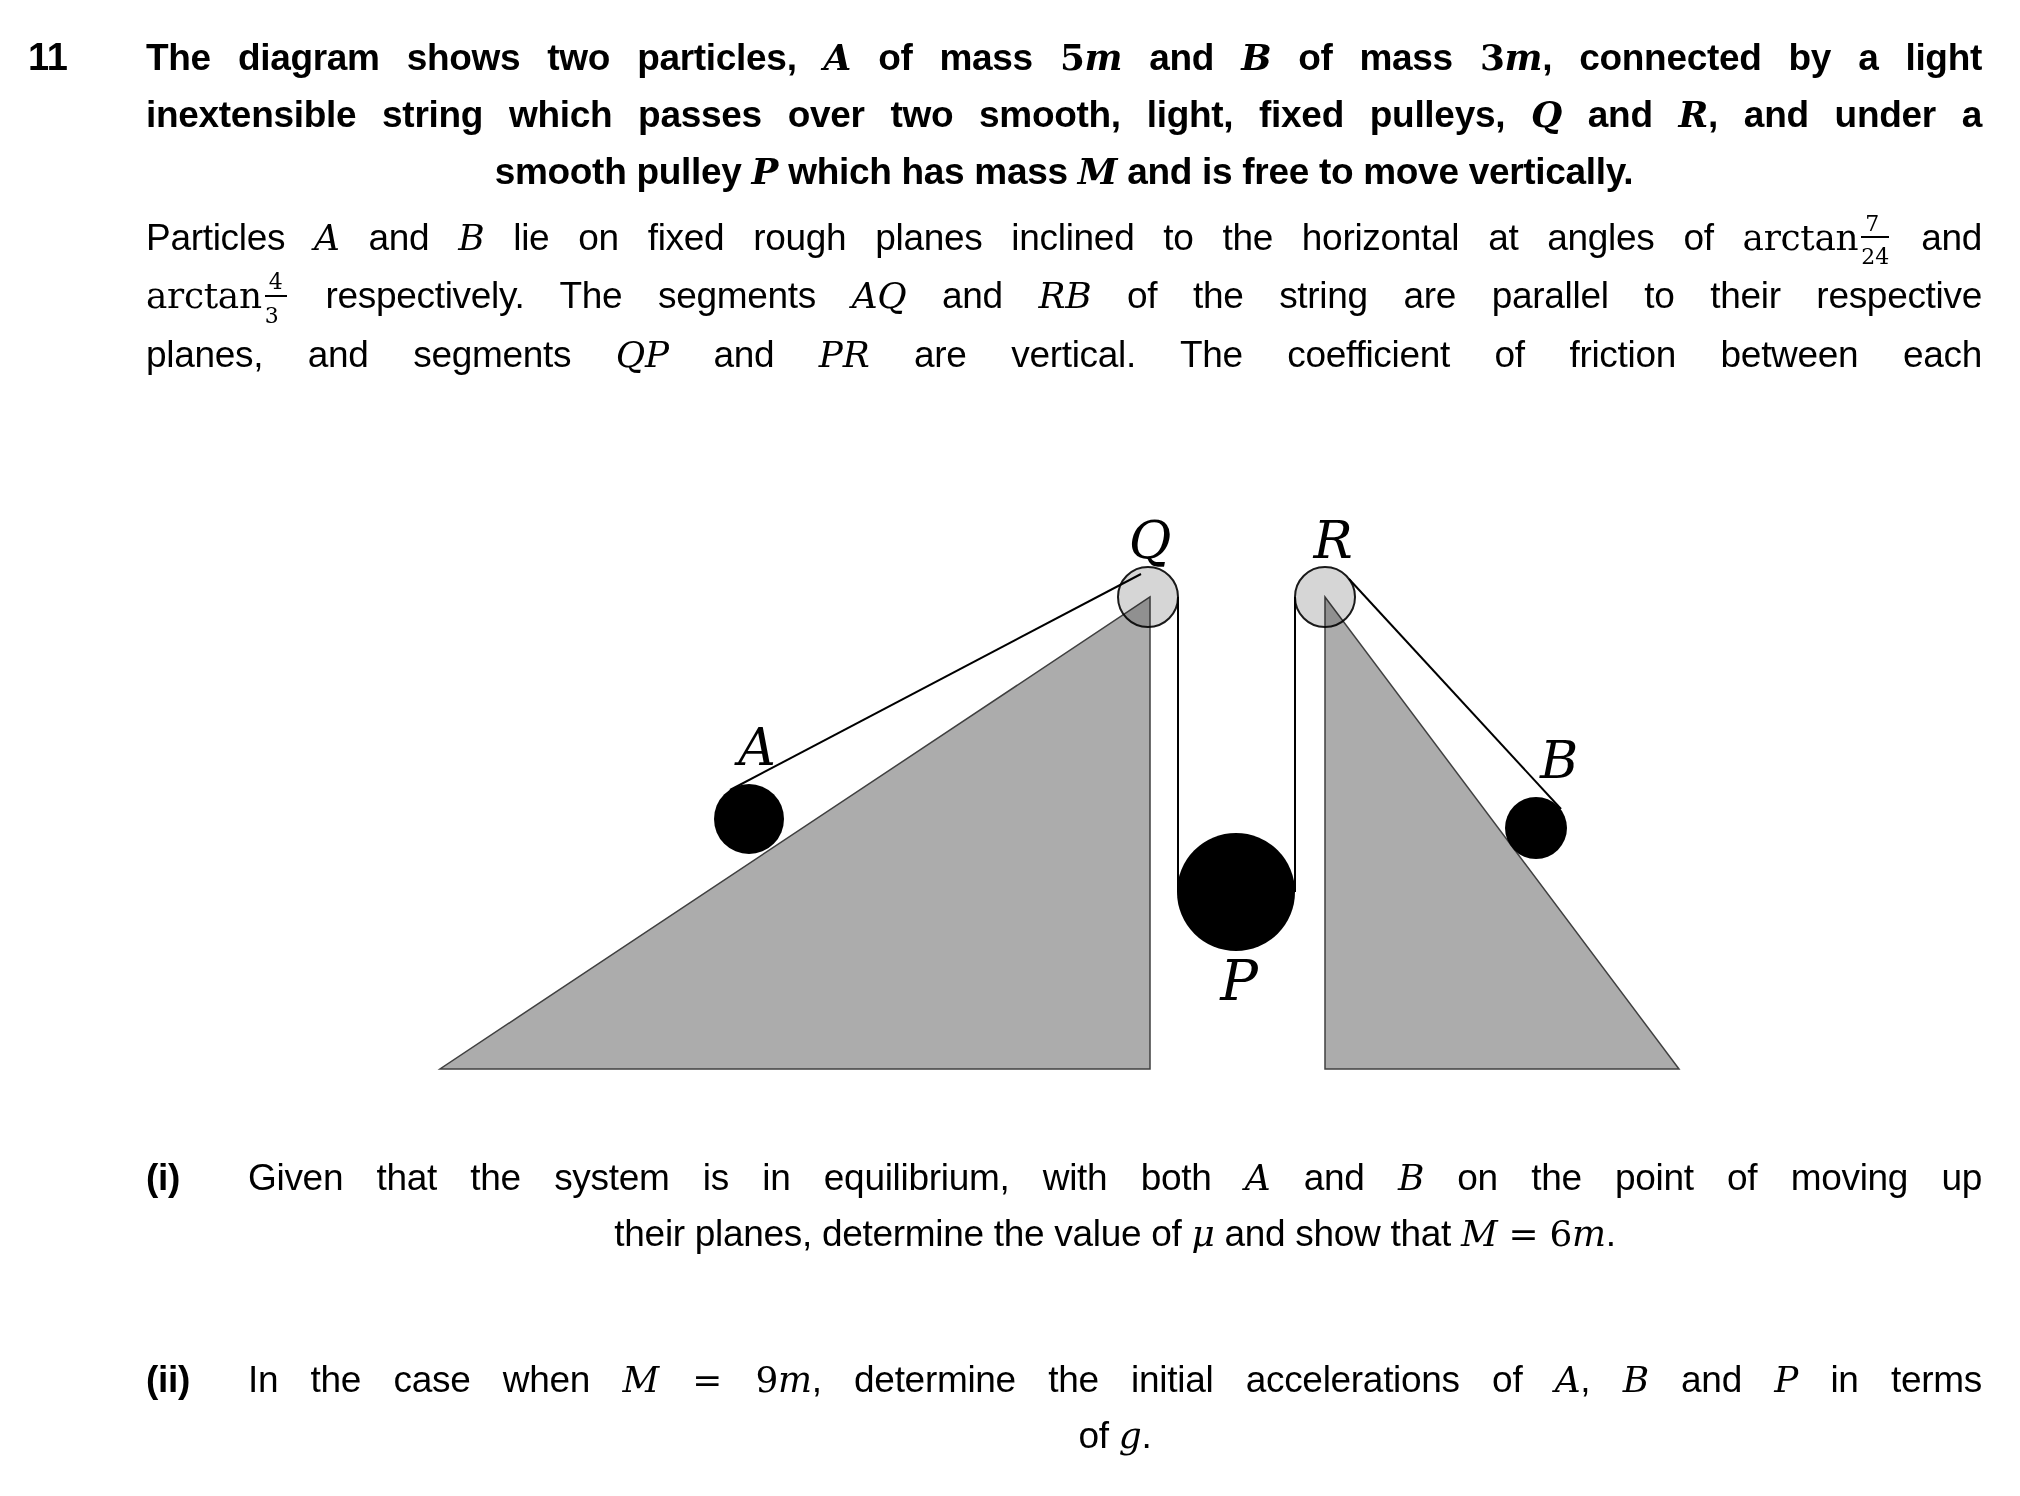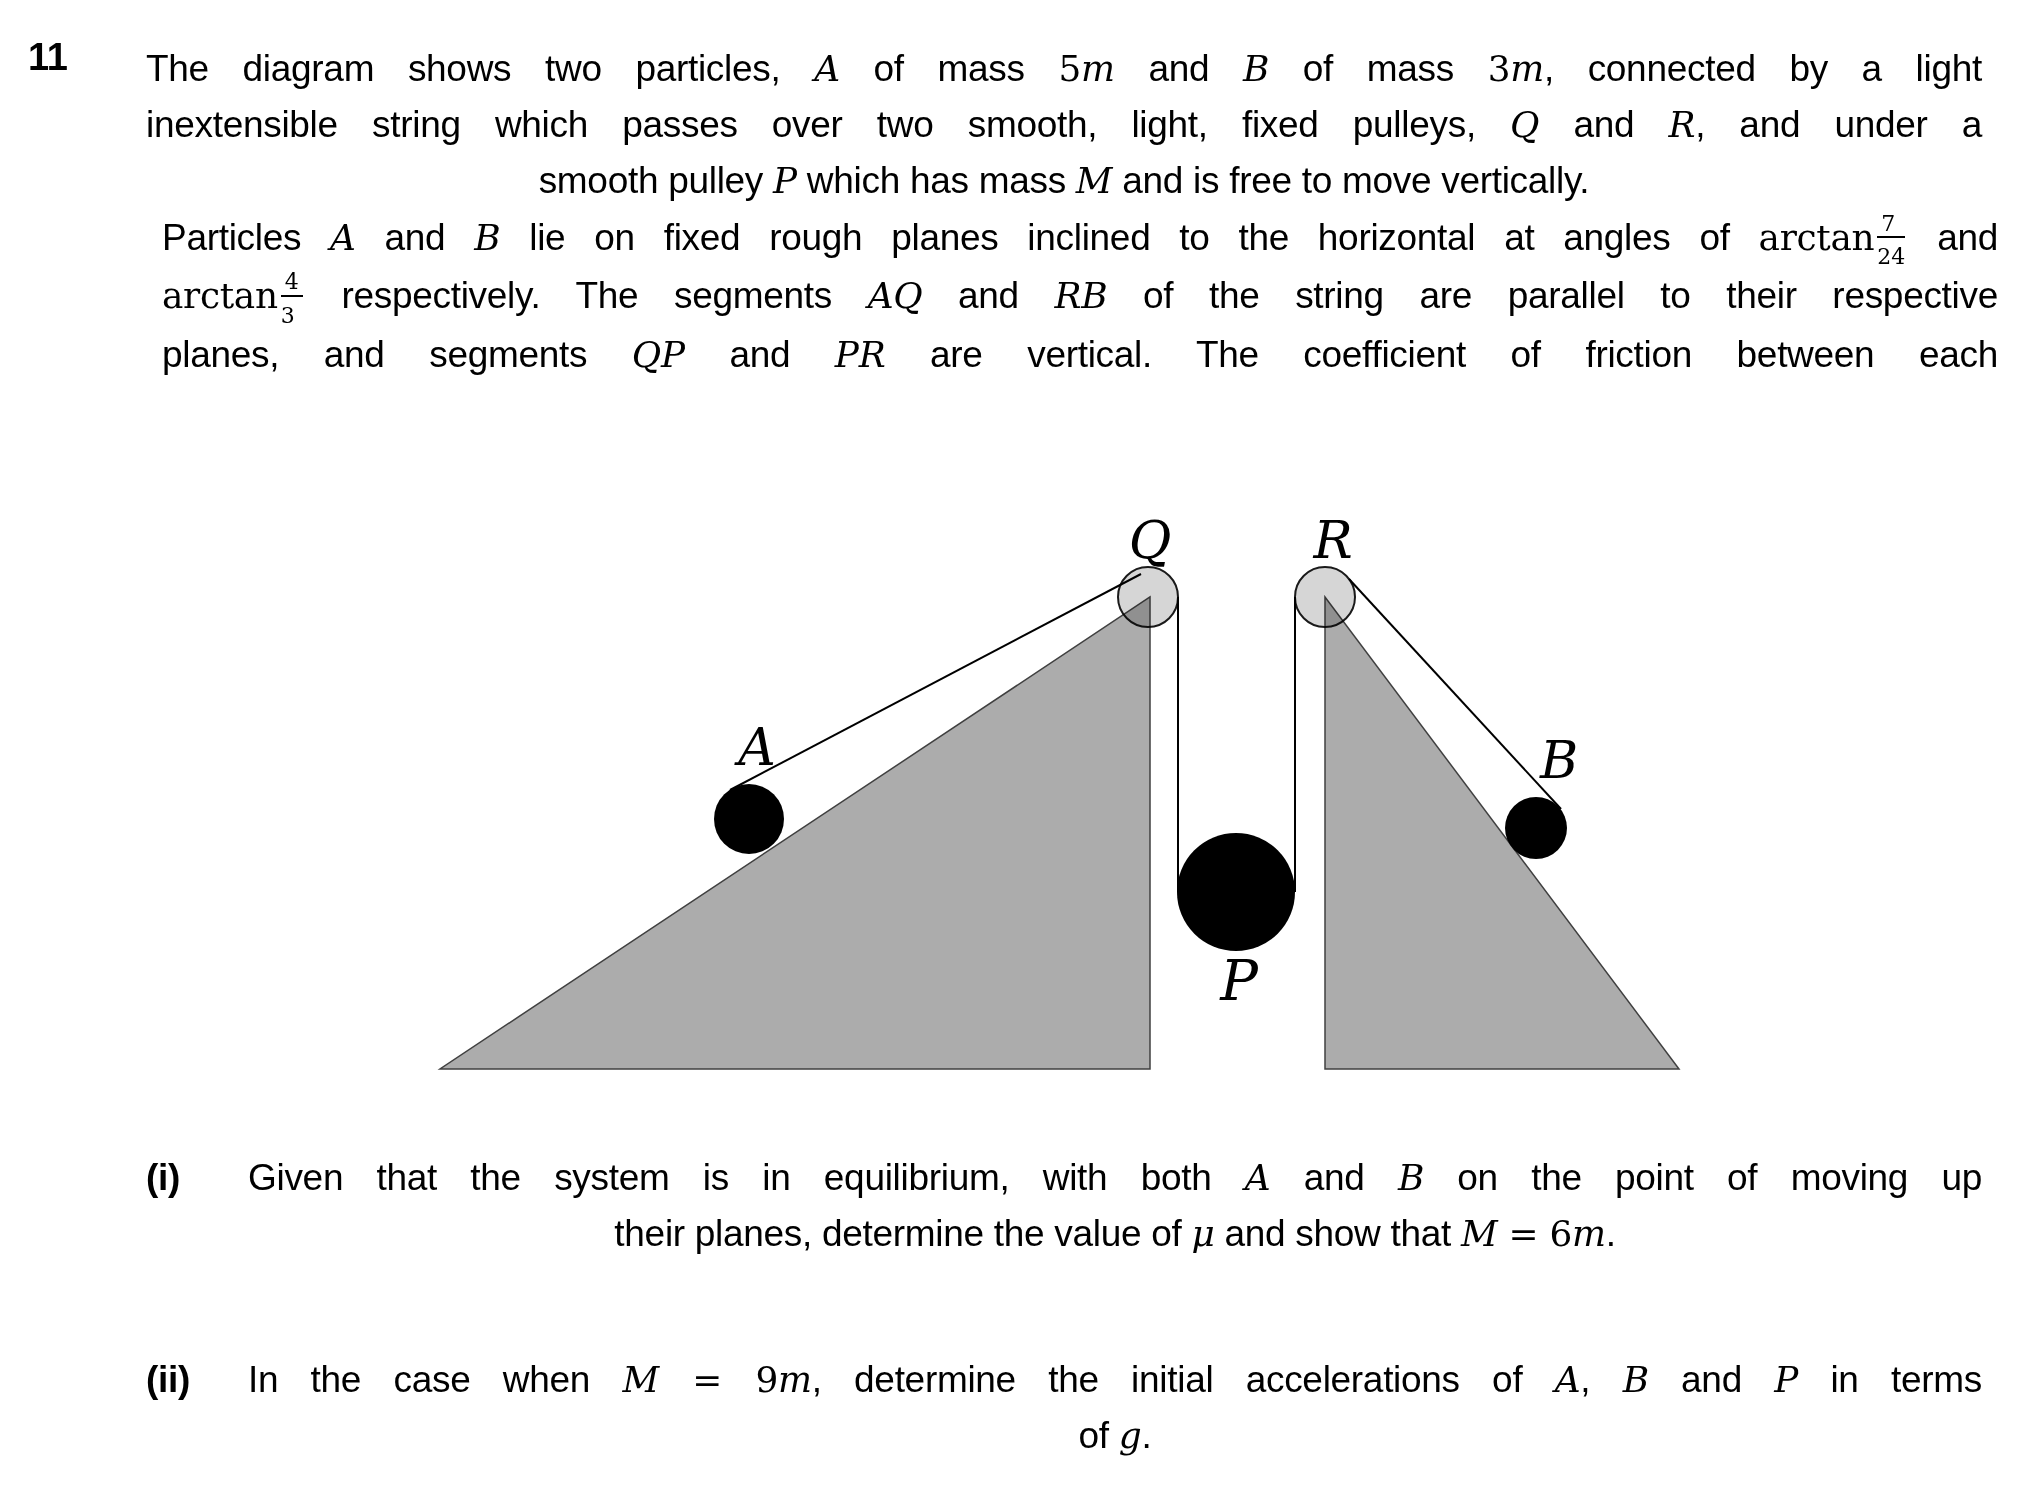--- a/index.html
+++ b/index.html
@@ -24,22 +24,22 @@
   .mv{font-family:"DejaVu Serif",serif;font-style:italic;font-size:0.97em;}
   .mr{font-family:"DejaVu Serif",serif;font-size:0.97em;}
   .frac{
     display:inline-block;vertical-align:middle;text-align:center;
     font-family:"DejaVu Serif",serif;font-size:22px;line-height:1.05;
     letter-spacing:0;margin:0 3px;
   }
   .frac .fn{display:block;padding:0 4px 1px;border-bottom:2px solid #000;}
   .frac .fd{display:block;padding-top:7px;}
   .part-label{font-weight:bold;line-height:56px;}
-  #para1{left:146px;top:41px;width:1836px;}
-  #para2{left:146px;top:210px;width:1836px;margin-left:16px;}
+  #para1{left:146px;top:29px;width:1836px;font-weight:bold;}
+  #para2{left:146px;top:210px;width:1836px;}
   #part1-label{left:146px;top:1150px;}
   #part2-label{left:146px;top:1352px;}
   #part1-body{left:248px;top:1150px;width:1734px;}
   #part2-body{left:248px;top:1352px;width:1734px;}
   #diagram{left:400px;top:490px;}
   .incline{fill:var(--incline-fill,#acacac);stroke:var(--incline-stroke,#404040);stroke-width:1.5;}
   .pulley{fill:var(--pulley-fill,#d6d6d6);stroke:var(--pulley-stroke,#1a1a1a);stroke-width:2;mix-blend-mode:multiply;}
   .particle{fill:var(--particle-fill,#000000);stroke:none;}
   .string{stroke:var(--string-color,#000000);stroke-width:2;fill:none;}
   .dlabel{

